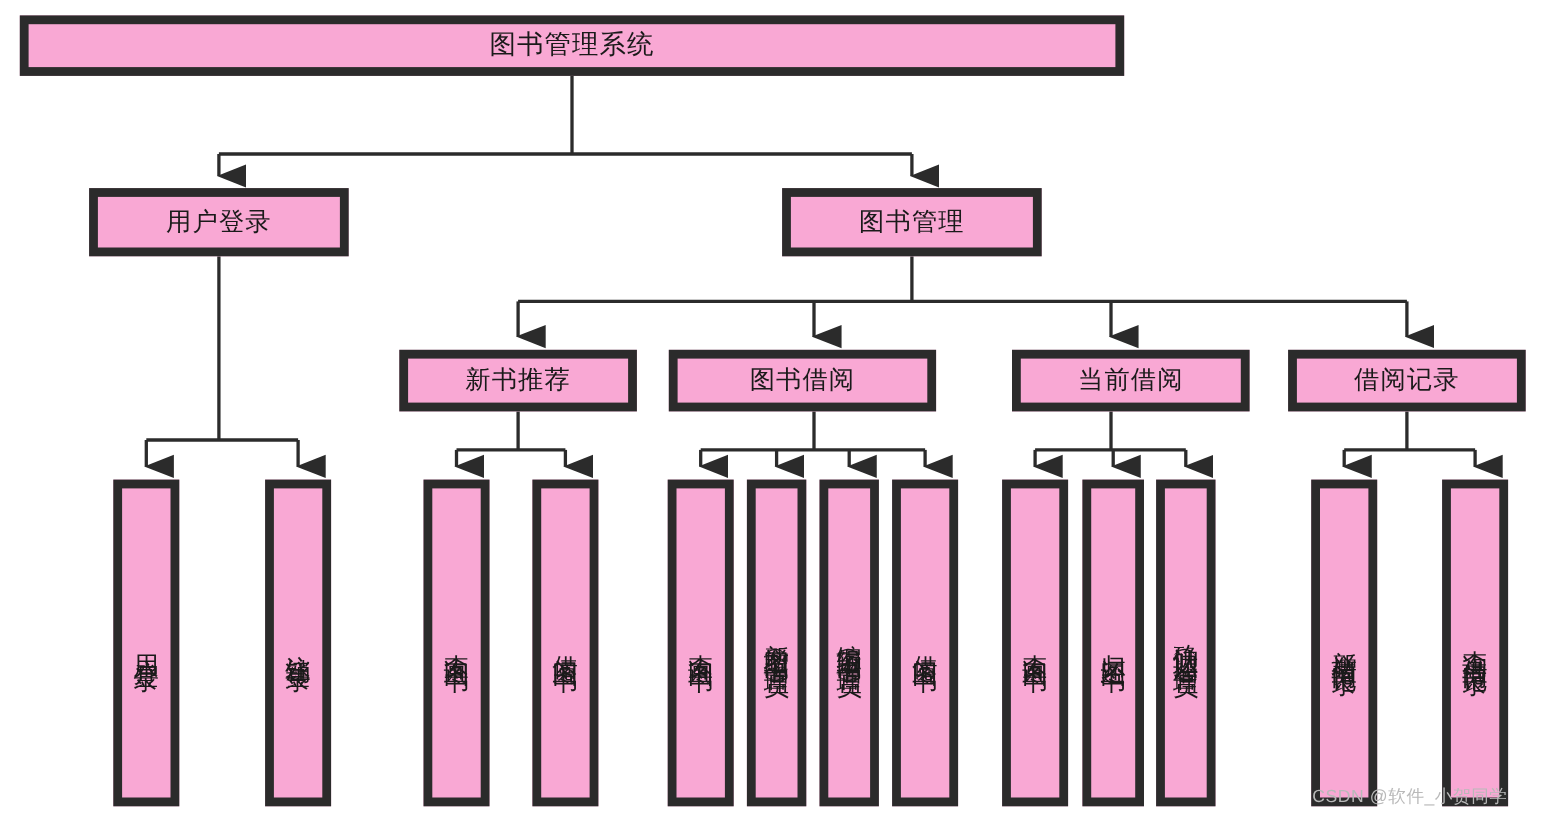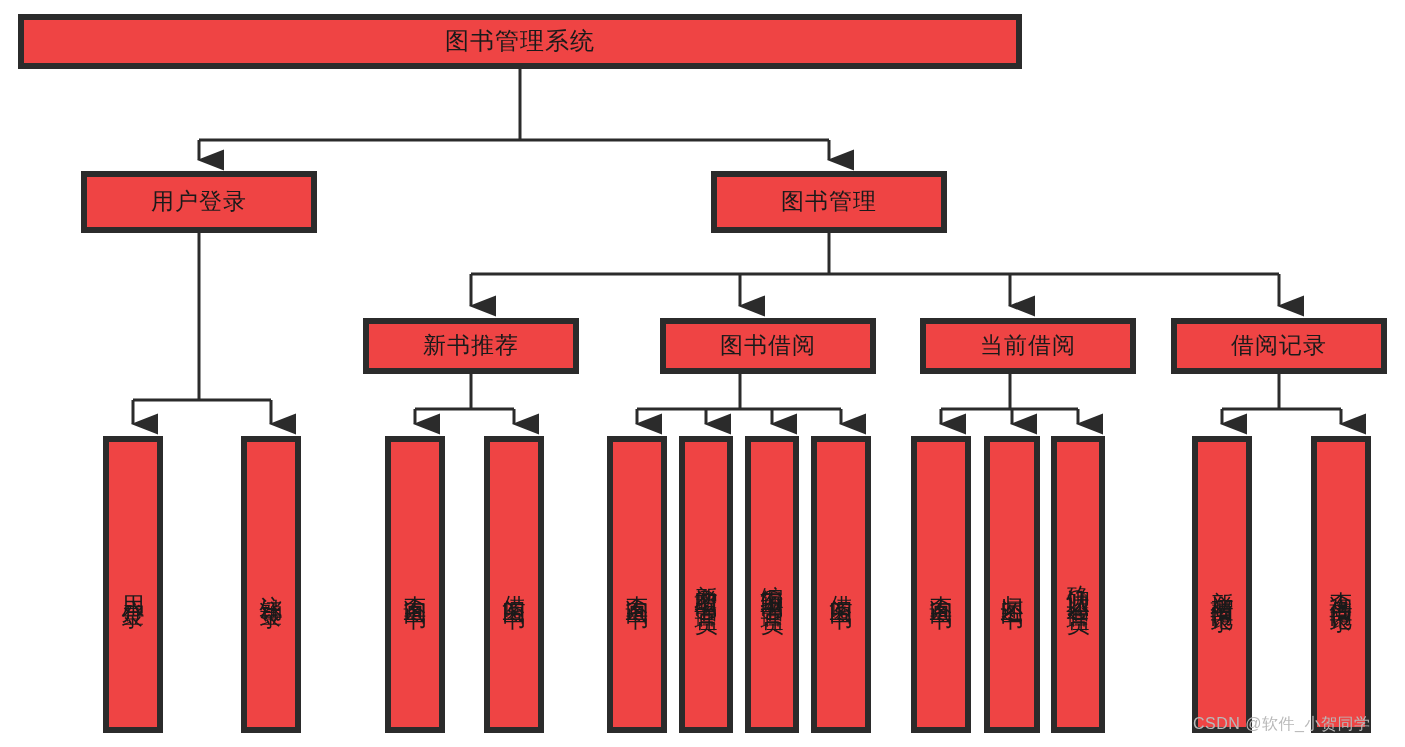--- a/index.html
+++ b/index.html
@@ -23,22 +23,22 @@
     position: absolute;
     left: 0;
     top: 0;
     width: 1405px;
     height: 747px;
     pointer-events: none;
   }
   .node {
     position: absolute;
     box-sizing: border-box;
-    border: 6px solid #3b82f6;
-    background: #ef4444;
+    border: 8px solid #3b82f6;
+    background: #f9a8d4;
     display: flex;
     align-items: center;
     justify-content: center;
     color: #1a1a1a;
   }
   .node.horiz {
     font-size: 23px;
     letter-spacing: 1px;
     line-height: 1.2;
   }
@@ -123,21 +123,21 @@
       <path d="M 1341 409 L 1341 424" marker-end="url(#arrowdown)"></path>
     </g>
   </svg>
 
   <div class="node horiz root" style="left: 18px; top: 14px; width: 1004px; height: 55px; border-color: rgb(43, 43, 43); color: rgb(26, 26, 26);">图书管理系统</div>
 
   <div class="node horiz" style="left: 81px; top: 171px; width: 236px; height: 62px; border-color: rgb(43, 43, 43); color: rgb(26, 26, 26);">用户登录</div>
   <div class="node horiz" style="left: 711px; top: 171px; width: 236px; height: 62px; border-color: rgb(43, 43, 43); color: rgb(26, 26, 26);">图书管理</div>
 
   <div class="node horiz" style="left: 363px; top: 318px; width: 216px; height: 56px; border-color: rgb(43, 43, 43); color: rgb(26, 26, 26);">新书推荐</div>
-  <div class="node horiz" style="left: 660px; top: 318px; width: 216px; height: 56px; border-color: rgb(43, 43, 43); color: rgb(26, 26, 26);">图书借阅</div>
+  <div class="node horiz" style="left: 608px; top: 318px; width: 243px; height: 56px; border-color: rgb(43, 43, 43); color: rgb(26, 26, 26);">图书借阅</div>
   <div class="node horiz" style="left: 902px; top: 318px; width: 216px; height: 56px; border-color: rgb(43, 43, 43); color: rgb(26, 26, 26); margin-left: 18px;">当前借阅</div>
   <div class="node horiz" style="left: 1171px; top: 318px; width: 216px; height: 56px; border-color: rgb(43, 43, 43); color: rgb(26, 26, 26);">借阅记录</div>
 
   <div class="node vert" style="left: 103px; top: 436px; width: 60px; height: 297px; border-color: rgb(43, 43, 43); color: rgb(26, 26, 26);">用户登录</div>
   <div class="node vert" style="left: 241px; top: 436px; width: 60px; height: 297px; border-color: rgb(43, 43, 43); color: rgb(26, 26, 26);">注销登录</div>
   <div class="node vert" style="left: 385px; top: 436px; width: 60px; height: 297px; border-color: rgb(43, 43, 43); color: rgb(26, 26, 26);">查询图书</div>
   <div class="node vert" style="left: 484px; top: 436px; width: 60px; height: 297px; border-color: rgb(43, 43, 43); color: rgb(26, 26, 26);">借阅图书</div>
   <div class="node vert" style="left: 607px; top: 436px; width: 60px; height: 297px; border-color: rgb(43, 43, 43); color: rgb(26, 26, 26);">查询图书</div>
   <div class="node vert" style="left: 679px; top: 436px; width: 54px; height: 297px; border-color: rgb(43, 43, 43); color: rgb(26, 26, 26);">新增图书（管理员）</div>
   <div class="node vert" style="left: 745px; top: 436px; width: 54px; height: 297px; border-color: rgb(43, 43, 43); color: rgb(26, 26, 26);">编辑图书（管理员）</div>

